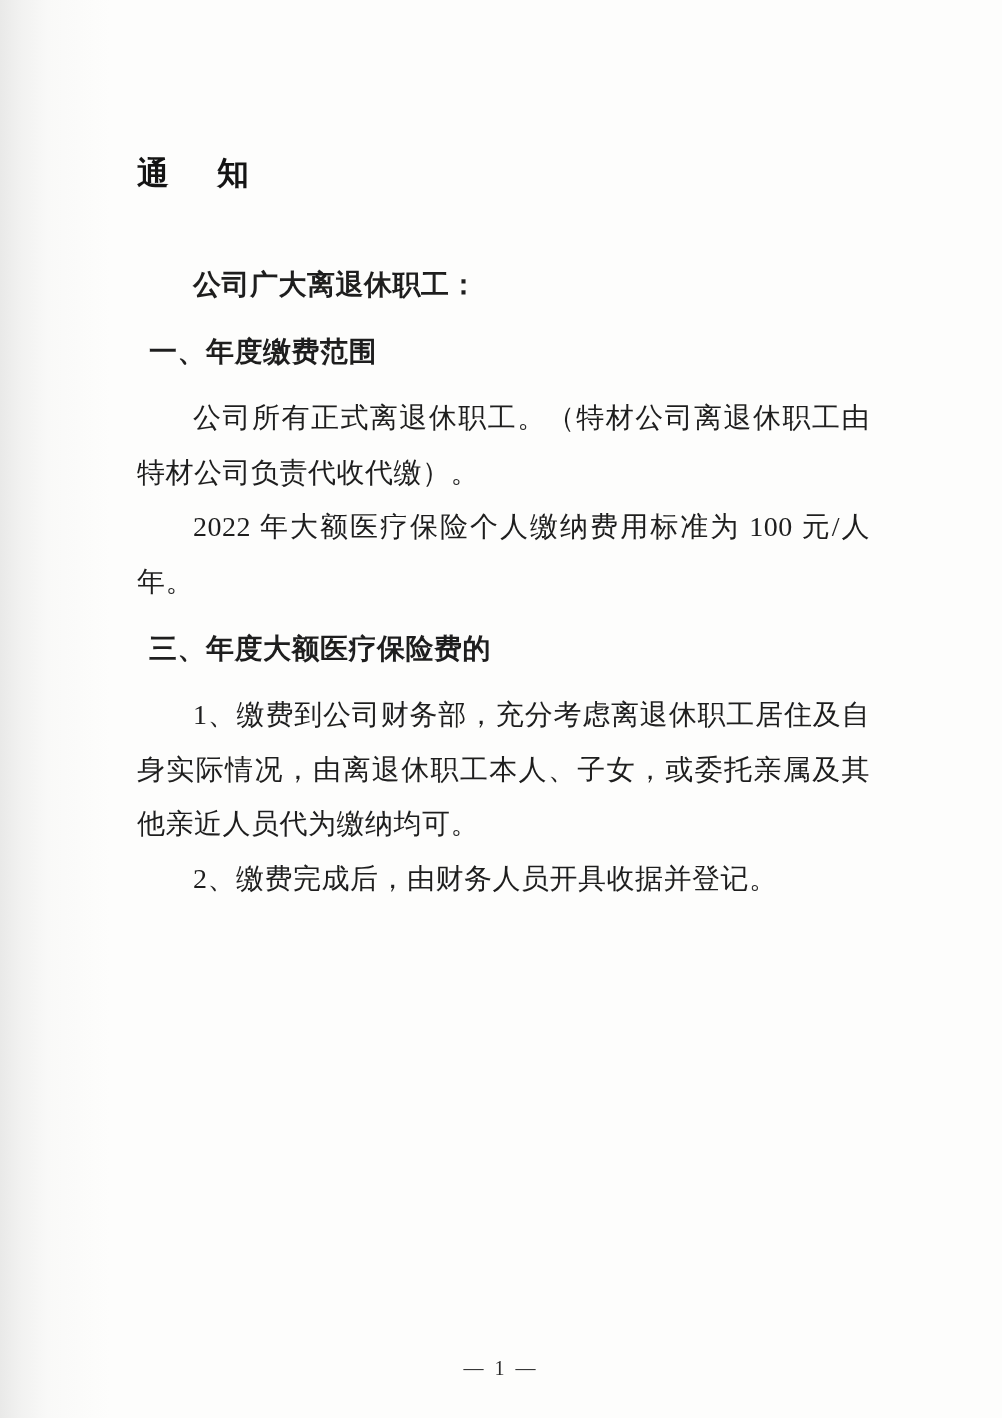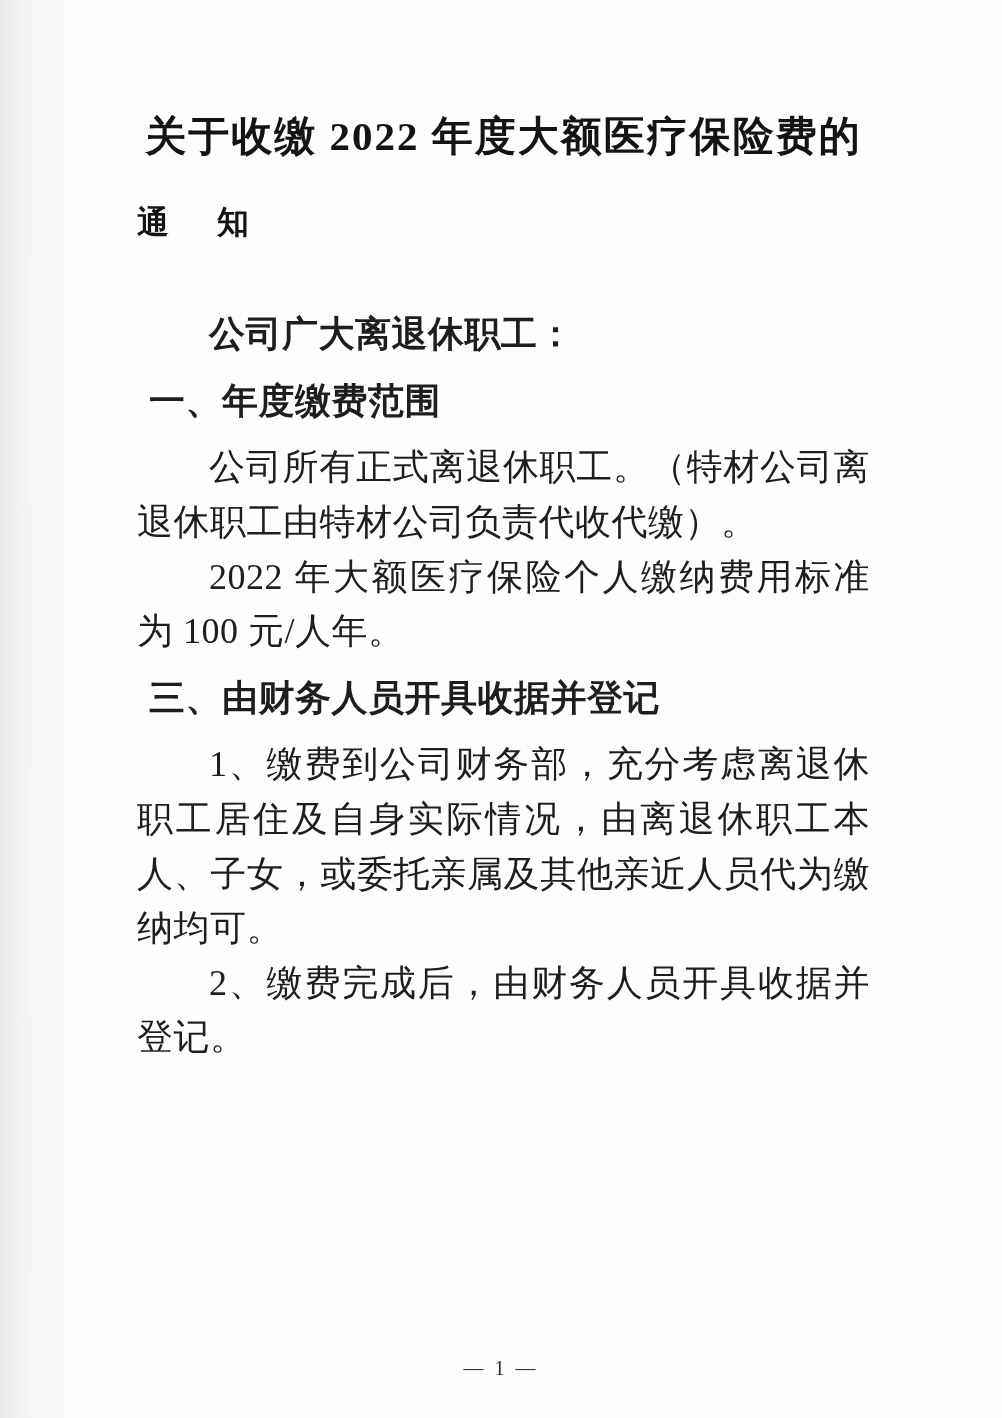--- a/index.html
+++ b/index.html
@@ -35,21 +35,21 @@
   .doc-title-line2 {
     text-align: left;
     font-weight: 700;
     font-size: 32px;
     letter-spacing: 8px;
     margin-top: 40px;
     color: #141414;
   }
   .body-text {
     margin-top: 62px;
-    font-size: 36px;
+    font-size: 28px;
     line-height: 54.6px;
     letter-spacing: 0.5px;
     text-align: justify;
     text-justify: inter-character;
   }
   .salutation {
     font-weight: 700;
     text-indent: 0;
   }
   .para {
@@ -71,35 +71,34 @@
     letter-spacing: 3px;
     color: #2a2a2a;
   }
 </style>
 </head>
 <body>
 
 <div class="scan-page">
   <div class="content">
 
-    <div class="doc-title">关于收缴 2022 年度大额医疗保险费的</div>
 
     <div class="doc-title-line2">通　知</div>
 
     <div class="body-text">
 
       <p class="para salutation">公司广大离退休职工：</p>
 
 
       <p class="section-heading">一、年度缴费范围</p>
       <p class="para">公司所有正式离退休职工。（特材公司离退休职工由特材公司负责代收代缴）。</p>
 
       <p class="para">2022 年大额医疗保险个人缴纳费用标准为 100 元/人年。</p>
 
-      <p class="section-heading">三、由财务人员开具收据并登记</p>
+      <p class="section-heading">三、年度大额医疗保险费的</p>
       <p class="para">1、缴费到公司财务部，充分考虑离退休职工居住及自身实际情况，由离退休职工本人、子女，或委托亲属及其他亲近人员代为缴纳均可。</p>
       <p class="para">2、缴费完成后，由财务人员开具收据并登记。</p>
 
     </div>
   </div>
 
   <div class="footer">— 1 —</div>
 </div>
 
 </body></html>

